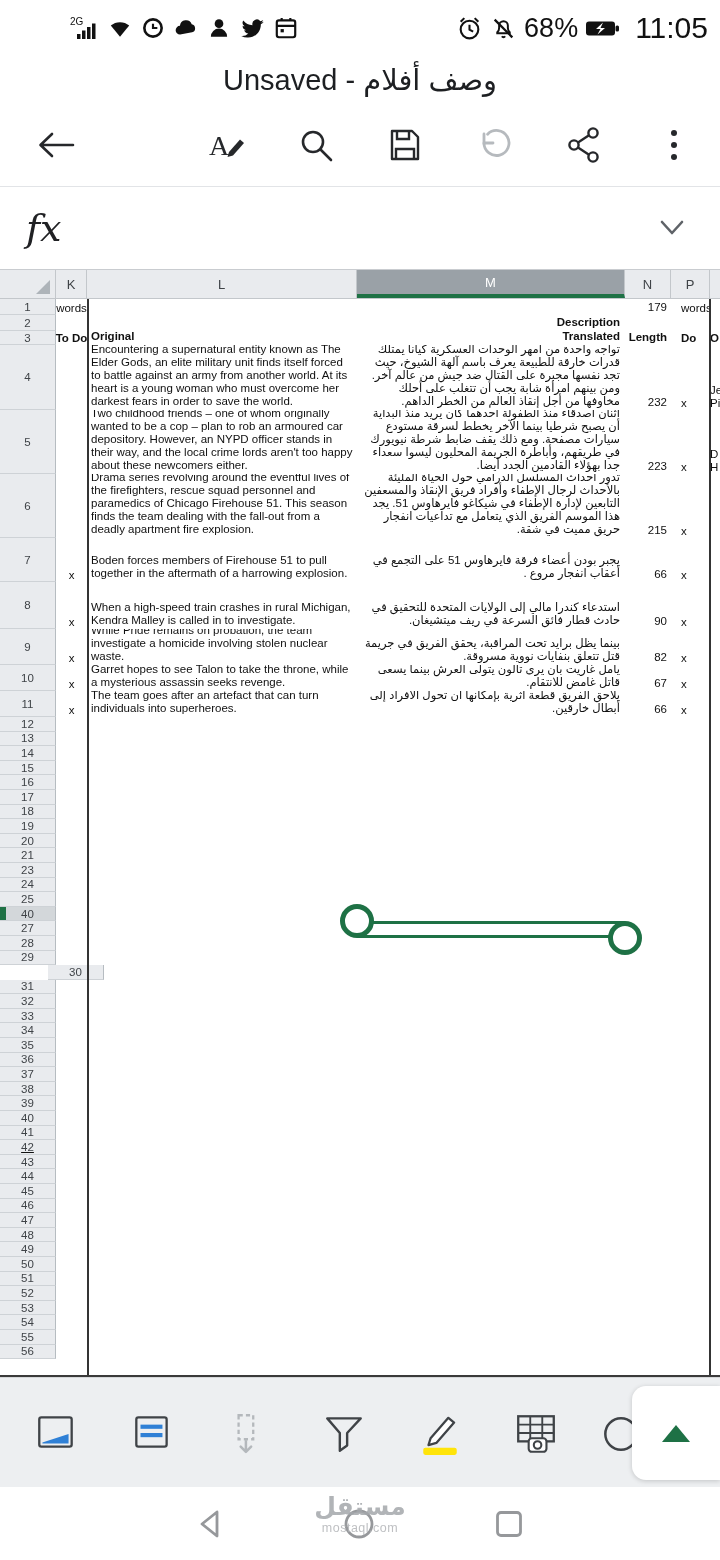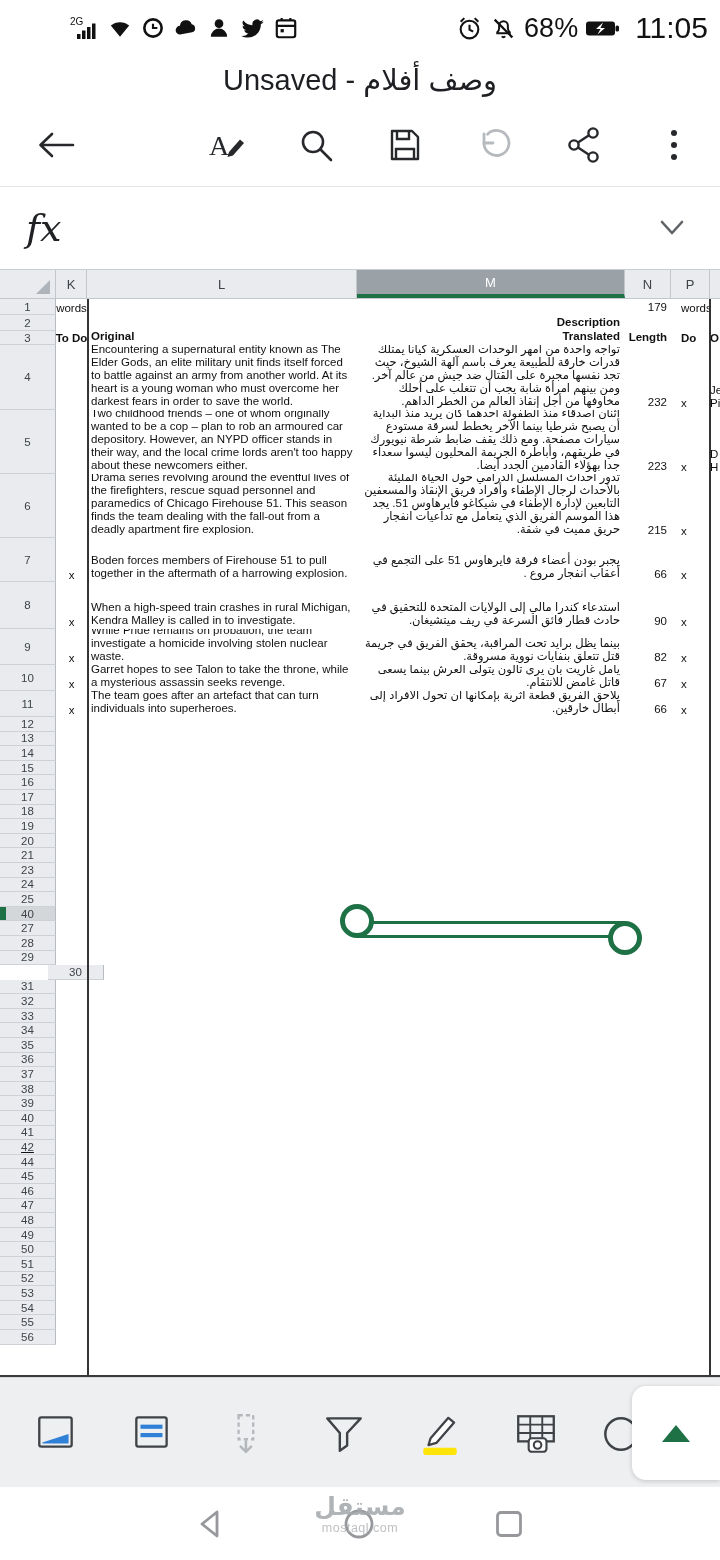--- a/index.html
+++ b/index.html
@@ -607,20 +607,29 @@
       <div class="sheet-row" style="height: 14.6px; text-decoration: underline;">
         <div class="row-hdr">42</div>
         <div class="cell cK"></div>
         <div class="cell cL"></div>
         <div class="cell cM"></div>
         <div class="cell cN"></div>
         <div class="cell cP"></div>
         <div class="cell cX"></div>
       </div>
       <div class="sheet-row" style="height: 14.6px;">
+        <div class="row-hdr">43</div>
+        <div class="cell cK"></div>
+        <div class="cell cL"></div>
+        <div class="cell cM"></div>
+        <div class="cell cN"></div>
+        <div class="cell cP"></div>
+        <div class="cell cX"></div>
+      </div>
+      <div class="sheet-row" style="height: 14.6px;">
         <div class="row-hdr">44</div>
         <div class="cell cK"></div>
         <div class="cell cL"></div>
         <div class="cell cM"></div>
         <div class="cell cN"></div>
         <div class="cell cP"></div>
         <div class="cell cX"></div>
       </div>
       <div class="sheet-row" style="height: 14.6px;">
         <div class="row-hdr">45</div>

